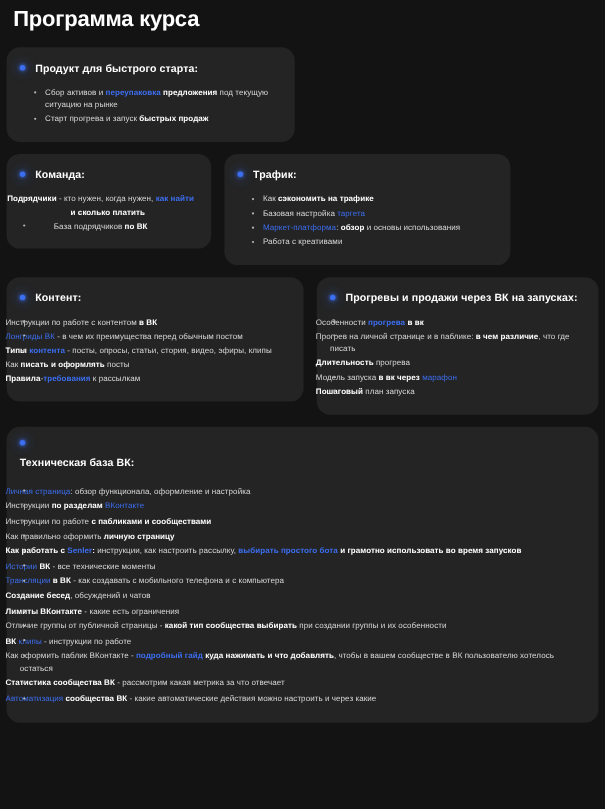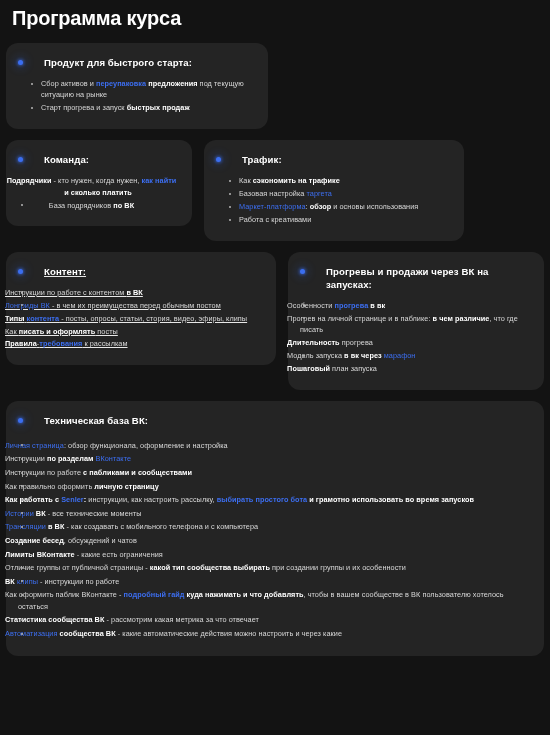--- a/index.html
+++ b/index.html
@@ -36,29 +36,29 @@
 
   .card {
     background: #242424;
     border-radius: 12px;
     padding: 13px 14px 14px 12px;
   }
 
   .card-row1 { width: 262px; }
   .card-row2-left { width: 186px; text-align: center; }
   .card-row2-right { width: 260px; }
-  .card-row3-left { width: 284px; text-decoration: underline; }
+  .card-row3-left { width: 284px; }
   .card-row3-right { width: 269px; }
   .card-row4 { width: 538px; }
 
   
   .card-heading {
     display: flex;
     align-items: baseline;
-    gap: 21px;
+    gap: 9px;
     font-size: 9.6px;
     font-weight: bold;
     color: #ffffff;
     line-height: 13px;
     margin-bottom: 9px;
     letter-spacing: 0.1px;
   }
 
   .heading-dot {
     flex: 0 0 auto;
@@ -107,21 +107,21 @@
     padding-left: 0;
     margin-left: -10px;
   }
   ul.items.hang > li::before { left: 3px; }
 
   b { font-weight: bold; color: #ffffff; }
   .hl { color: #3c6ef0; font-weight: bold; }
   .hl-n { color: #3c6ef0; font-weight: normal; }
 
   .card-row4 ul.items > li { margin-bottom: 2.2px; }
-  .card-row4 .card-heading { margin-bottom: 13px; }
+  .card-row4 .card-heading { margin-bottom: 13px; flex-direction: column; }
 </style>
 </head>
 <body>
 
 <h1 class="page-title">Программа курса</h1>
 
 <div class="row">
   <section class="card card-row1">
     <div class="card-heading">
       <span class="heading-dot"></span>

